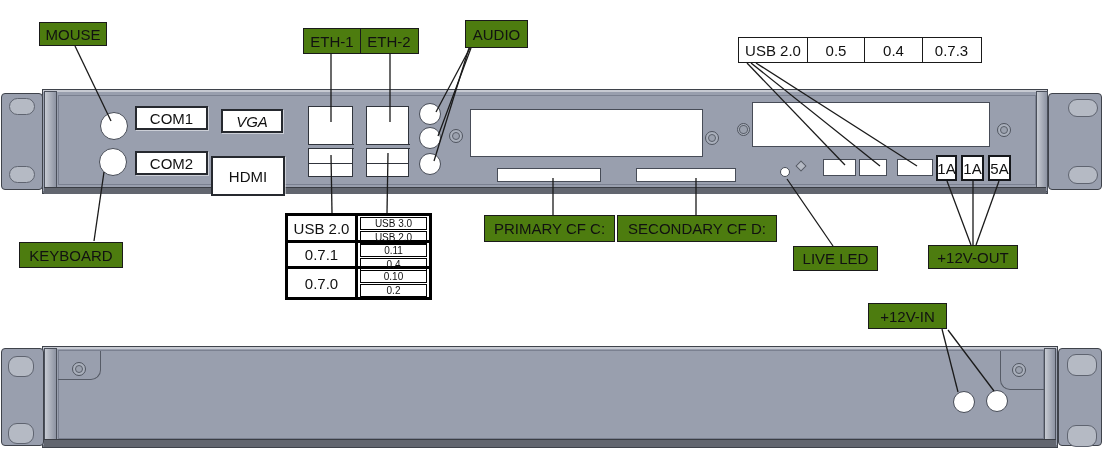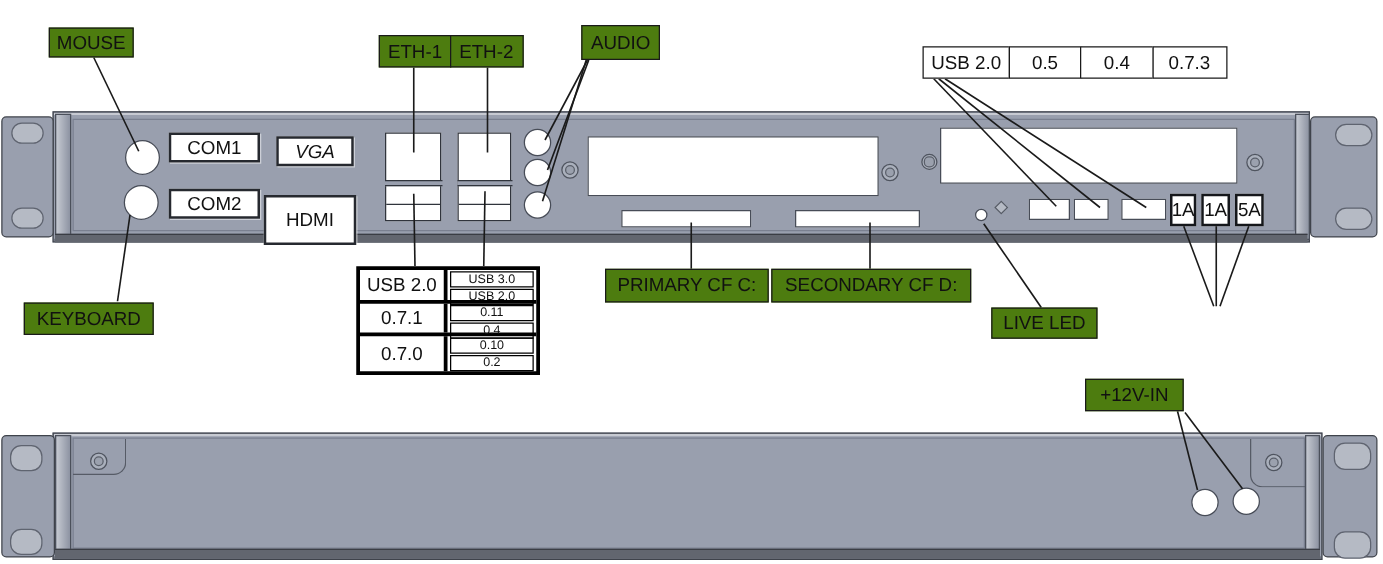--- a/index.html
+++ b/index.html
@@ -206,20 +206,23 @@
     </div>
   <div class="abs callout" style="left:484px; top:215px; width:131px; height:27px;">
       <span>PRIMARY CF C:</span>
     </div>
   <div class="abs callout" style="left:617px; top:215px; width:160px; height:27px;">
       <span>SECONDARY CF D:</span>
     </div>
   <div class="abs callout" style="left:793px; top:246px; width:85px; height:25px;">
       <span>LIVE LED</span>
     </div>
+  <div class="abs callout" style="left:928px; top:245px; width:90px; height:24px;">
+      <span>+12V-OUT</span>
+    </div>
   <div class="abs callout" style="left:868px; top:303px; width:79px; height:26px;">
       <span>+12V-IN</span>
     </div>
 
   <div class="abs hdr-table" style="left:738px; top:37px;">
     <div class="hdr-cell" style="width:70px;">
         <span>USB 2.0</span>
       </div>
     <div class="hdr-cell" style="width:59px;text-align:center;">
         <span>0.5</span>

